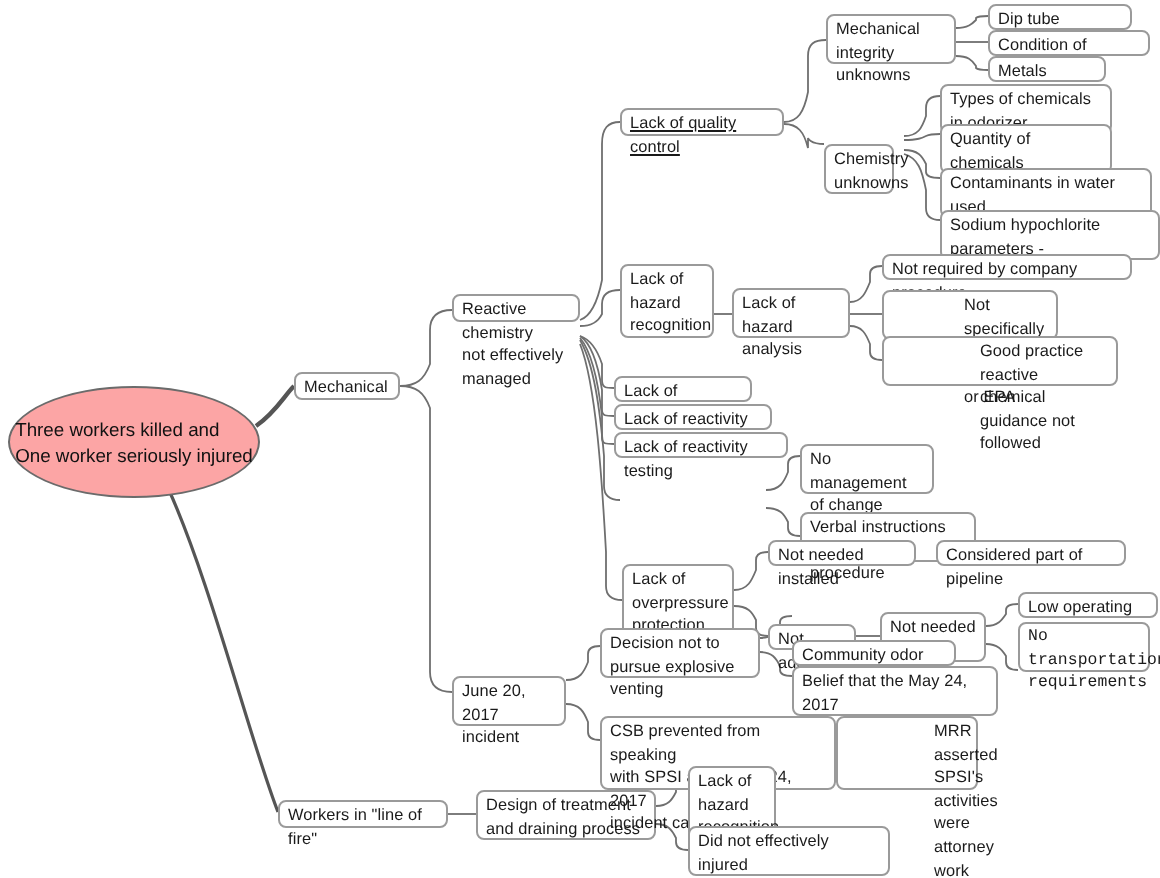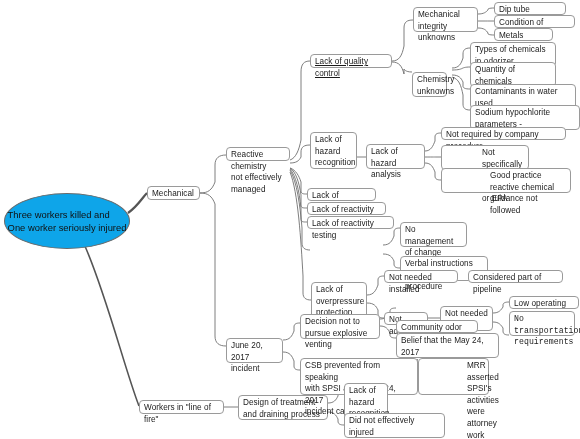--- a/index.html
+++ b/index.html
@@ -22,21 +22,21 @@
     line-height:11.6px;
     padding:1px 4px 1px 4px;
     white-space:pre-line;
     letter-spacing:0.05px;
   }
   .root{
     position:absolute;
     box-sizing:border-box;
     border:1px solid #6b6b6b;
     border-radius:50%;
-    background:#0ea5e9;
+    background:#fca5a5;
     color:#111111;
     font-size:9.4px;
     line-height:13.5px;
     white-space:pre-line;
     display:flex;
     align-items:center;
     justify-content:center;
     text-align:left;
   }
 </style>
@@ -148,21 +148,21 @@
   <div class="node" style="left:470px;top:84px;width:106px;height:25px;">Contaminants in water used
 to dilute sodium hypochlorite</div>
   <div class="node" style="left:470px;top:105px;width:110px;height:25px;">Sodium hypochlorite parameters -
 pH, excess caustic, etc.</div>
 
   <div class="node" style="left:366px;top:144px;width:59px;height:25px;">Lack of
 hazard analysis</div>
   <div class="node" style="left:441px;top:127px;width:125px;height:13px;">Not required by company procedure</div>
   <div class="node" style="left:441px;top:145px;width:88px;height:25px;padding-left:40px;">Not specifically required
 by OSHA or EPA</div>
-  <div class="node" style="left:441px;top:168px;width:130px;height:25px;padding-left:48px;">Good practice reactive chemical
+  <div class="node" style="left:441px;top:168px;width:118px;height:25px;padding-left:48px;">Good practice reactive chemical
 guidance not followed</div>
 
   <div class="node" style="left:400px;top:222px;width:67px;height:25px;">No management
 of change program</div>
   <div class="node" style="left:400px;top:256px;width:88px;height:25px;">Verbal instructions
 modified tank procedure</div>
 
   <div class="node" style="left:384px;top:270px;width:74px;height:13px;">Not needed installed</div>
   <div class="node" style="left:468px;top:270px;width:95px;height:13px;">Considered part of pipeline</div>
   <div class="node" style="left:384px;top:312px;width:44px;height:13px;">Not added</div>

